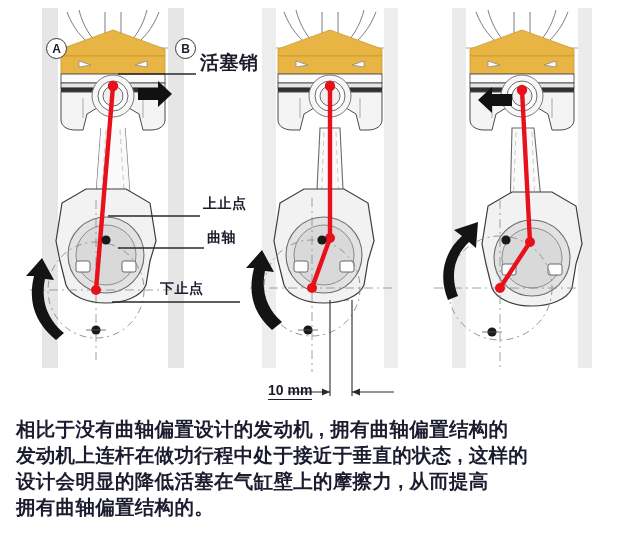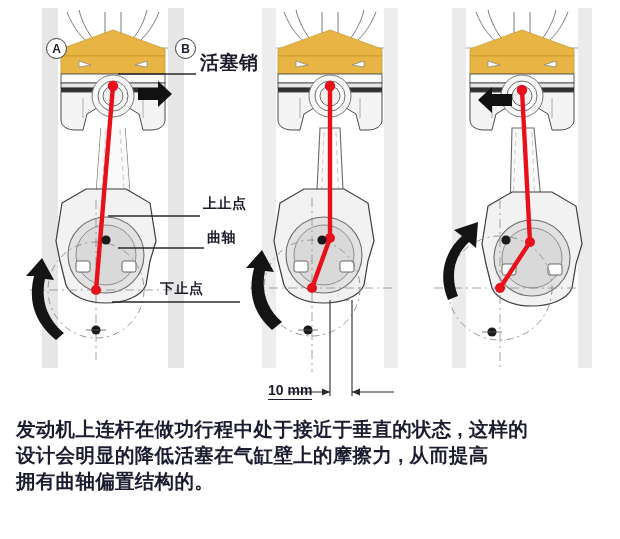--- a/index.html
+++ b/index.html
@@ -249,18 +249,19 @@
     <div class="lbl lbl-cn" style="left:160px;top:281px;">下止点</div>
 
     <div class="dim-txt" style="left:268px;top:382px;">10 mm</div>
 
     <div class="marker" style="left:46px;top:38px;">A</div>
 
     <div class="marker" style="left:175px;top:38px;">B</div>
   </div>
 
   <div id="caption">
+    <p>相比于没有曲轴偏置设计的发动机 , 拥有曲轴偏置结构的</p>
     <p>发动机上连杆在做功行程中处于接近于垂直的状态 , 这样的</p>
     <p>设计会明显的降低活塞在气缸壁上的摩擦力 , 从而提高</p>
     <p>拥有曲轴偏置结构的。</p>
   </div>
 
 </div>
 
 </body></html>

